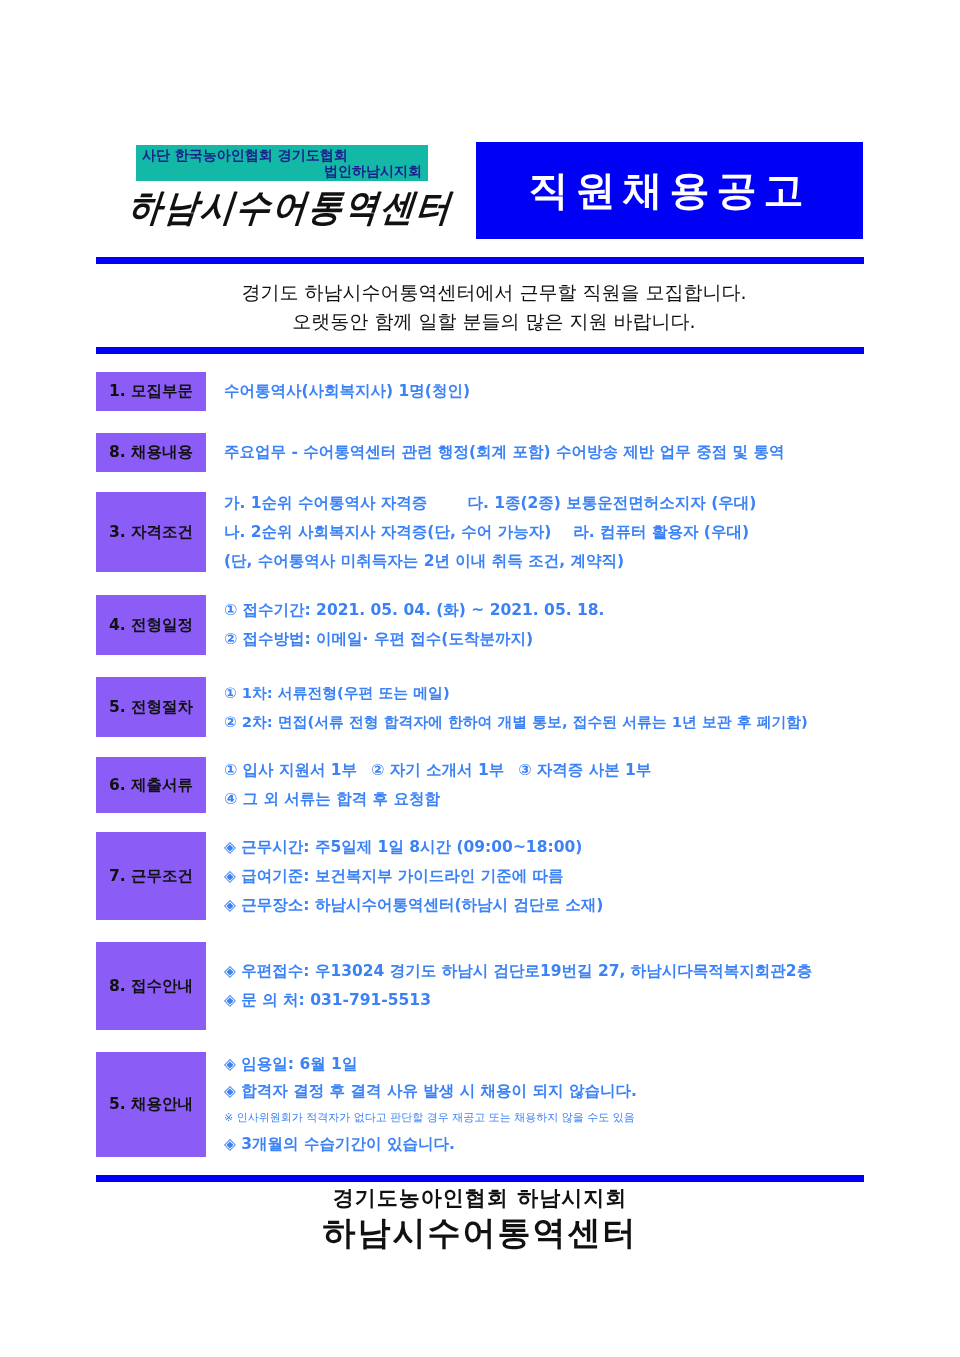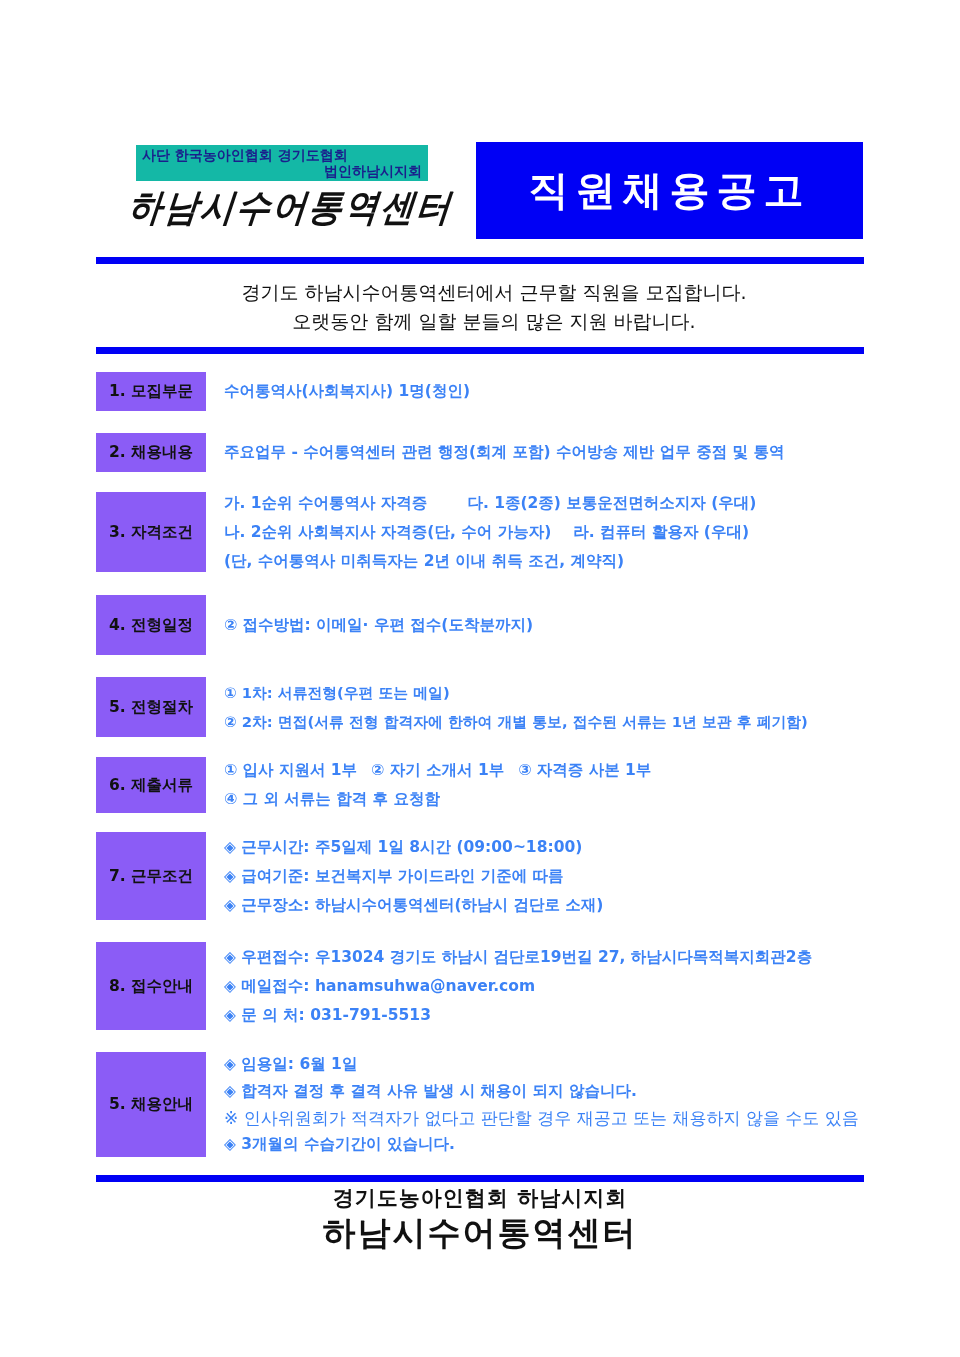--- a/index.html
+++ b/index.html
@@ -23,21 +23,21 @@
 
     .intro { position: absolute; left: 110px; top: 278px; width: 768px; text-align: center;
       font-size: 19px; line-height: 29px; color: #111; }
 
     .section { position: absolute; left: 96px; width: 768px; display: flex; }
     .sec-label { width: 110px; flex: none; background: #8b5cf6; display: flex; align-items: center; justify-content: center;
       font-weight: bold; font-size: 15.5px; color: #111; white-space: nowrap; }
     .sec-body { padding-left: 18px; display: flex; flex-direction: column; justify-content: center;
       font-weight: bold; font-size: 15.5px; color: #3b82f6; white-space: nowrap; }
     .sec-body .ln { line-height: 29px; }
-    .sec-body .note { font-size: 17px; font-weight: normal; line-height: 26px; }
+    .sec-body .note { font-size: 11px; font-weight: normal; line-height: 26px; }
     .gap { display: inline-block; width: 26px; }
     .gap2 { display: inline-block; width: 14px; }
 
     .footer1 { position: absolute; left: 96px; top: 1184px; width: 768px; text-align: center;
       font-weight: bold; font-size: 21px; line-height: 28px; letter-spacing: 1px; }
     .footer2 { position: absolute; left: 96px; top: 1212px; width: 768px; text-align: center;
       font-weight: bold; font-size: 33px; line-height: 42px; letter-spacing: 2px; }
   </style>
 </head>
 <body>
@@ -69,21 +69,21 @@
 <div class="rule" style="top:347px;"></div>
 
 <div class="section" style="top:372px;height:39px;">
   <div class="sec-label">1. 모집부문</div>
   <div class="sec-body">
     <div class="ln">수어통역사(사회복지사) 1명(청인)</div>
   </div>
 </div>
 
 <div class="section" style="top:433px;height:39px;">
-  <div class="sec-label">2. 채용내용</div>
+  <div class="sec-label">8. 채용내용</div>
   <div class="sec-body">
     <div class="ln">주요업무 - 수어통역센터 관련 행정(회계 포함) 수어방송 제반 업무 중점 및 통역</div>
   </div>
 </div>
 
 <div class="section" style="top:492px;height:80px;">
   <div class="sec-label">3. 자격조건</div>
   <div class="sec-body">
     <div class="ln">
       <span>가. 1순위 수어통역사 자격증</span><span class="gap" style="width:40px"></span><span>다. 1종(2종) 보통운전면허소지자 (우대)</span>
@@ -91,20 +91,21 @@
     <div class="ln">
       <span>나. 2순위 사회복지사 자격증(단, 수어 가능자)</span><span class="gap" style="width:22px"></span><span>라. 컴퓨터 활용자 (우대)</span>
     </div>
     <div class="ln">(단, 수어통역사 미취득자는 2년 이내 취득 조건, 계약직)</div>
   </div>
 </div>
 
 <div class="section" style="top:595px;height:60px;">
   <div class="sec-label">4. 전형일정</div>
   <div class="sec-body">
+    <div class="ln">① 접수기간: 2021. 05. 04. (화) ~ 2021. 05. 18.</div>
     <div class="ln">② 접수방법: 이메일· 우편 접수(도착분까지)</div>
   </div>
 </div>
 
 <div class="section" style="top:677px;height:60px;">
   <div class="sec-label">5. 전형절차</div>
   <div class="sec-body" style="font-size:14.8px;">
     <div class="ln">① 1차: 서류전형(우편 또는 메일)</div>
     <div class="ln">② 2차: 면접(서류 전형 합격자에 한하여 개별 통보, 접수된 서류는 1년 보관 후 폐기함)</div>
   </div>
@@ -126,21 +127,20 @@
     <div class="ln">◈ 근무시간: 주5일제 1일 8시간 (09:00~18:00)</div>
     <div class="ln">◈ 급여기준: 보건복지부 가이드라인 기준에 따름</div>
     <div class="ln">◈ 근무장소: 하남시수어통역센터(하남시 검단로 소재)</div>
   </div>
 </div>
 
 <div class="section" style="top:942px;height:88px;">
   <div class="sec-label">8. 접수안내</div>
   <div class="sec-body">
     <div class="ln">◈ 우편접수: 우13024 경기도 하남시 검단로19번길 27, 하남시다목적복지회관2층</div>
-    <div class="ln">◈ 메일접수: hanamsuhwa@naver.com</div>
     <div class="ln">◈ 문 의 처: 031-791-5513</div>
   </div>
 </div>
 
 <div class="section" style="top:1052px;height:105px;">
   <div class="sec-label">5. 채용안내</div>
   <div class="sec-body">
     <div class="ln" style="line-height:27px;">◈ 임용일: 6월 1일</div>
     <div class="ln" style="line-height:27px;">◈ 합격자 결정 후 결격 사유 발생 시 채용이 되지 않습니다.</div>
     <div class="note">※ 인사위원회가 적격자가 없다고 판단할 경우 재공고 또는 채용하지 않을 수도 있음</div>

